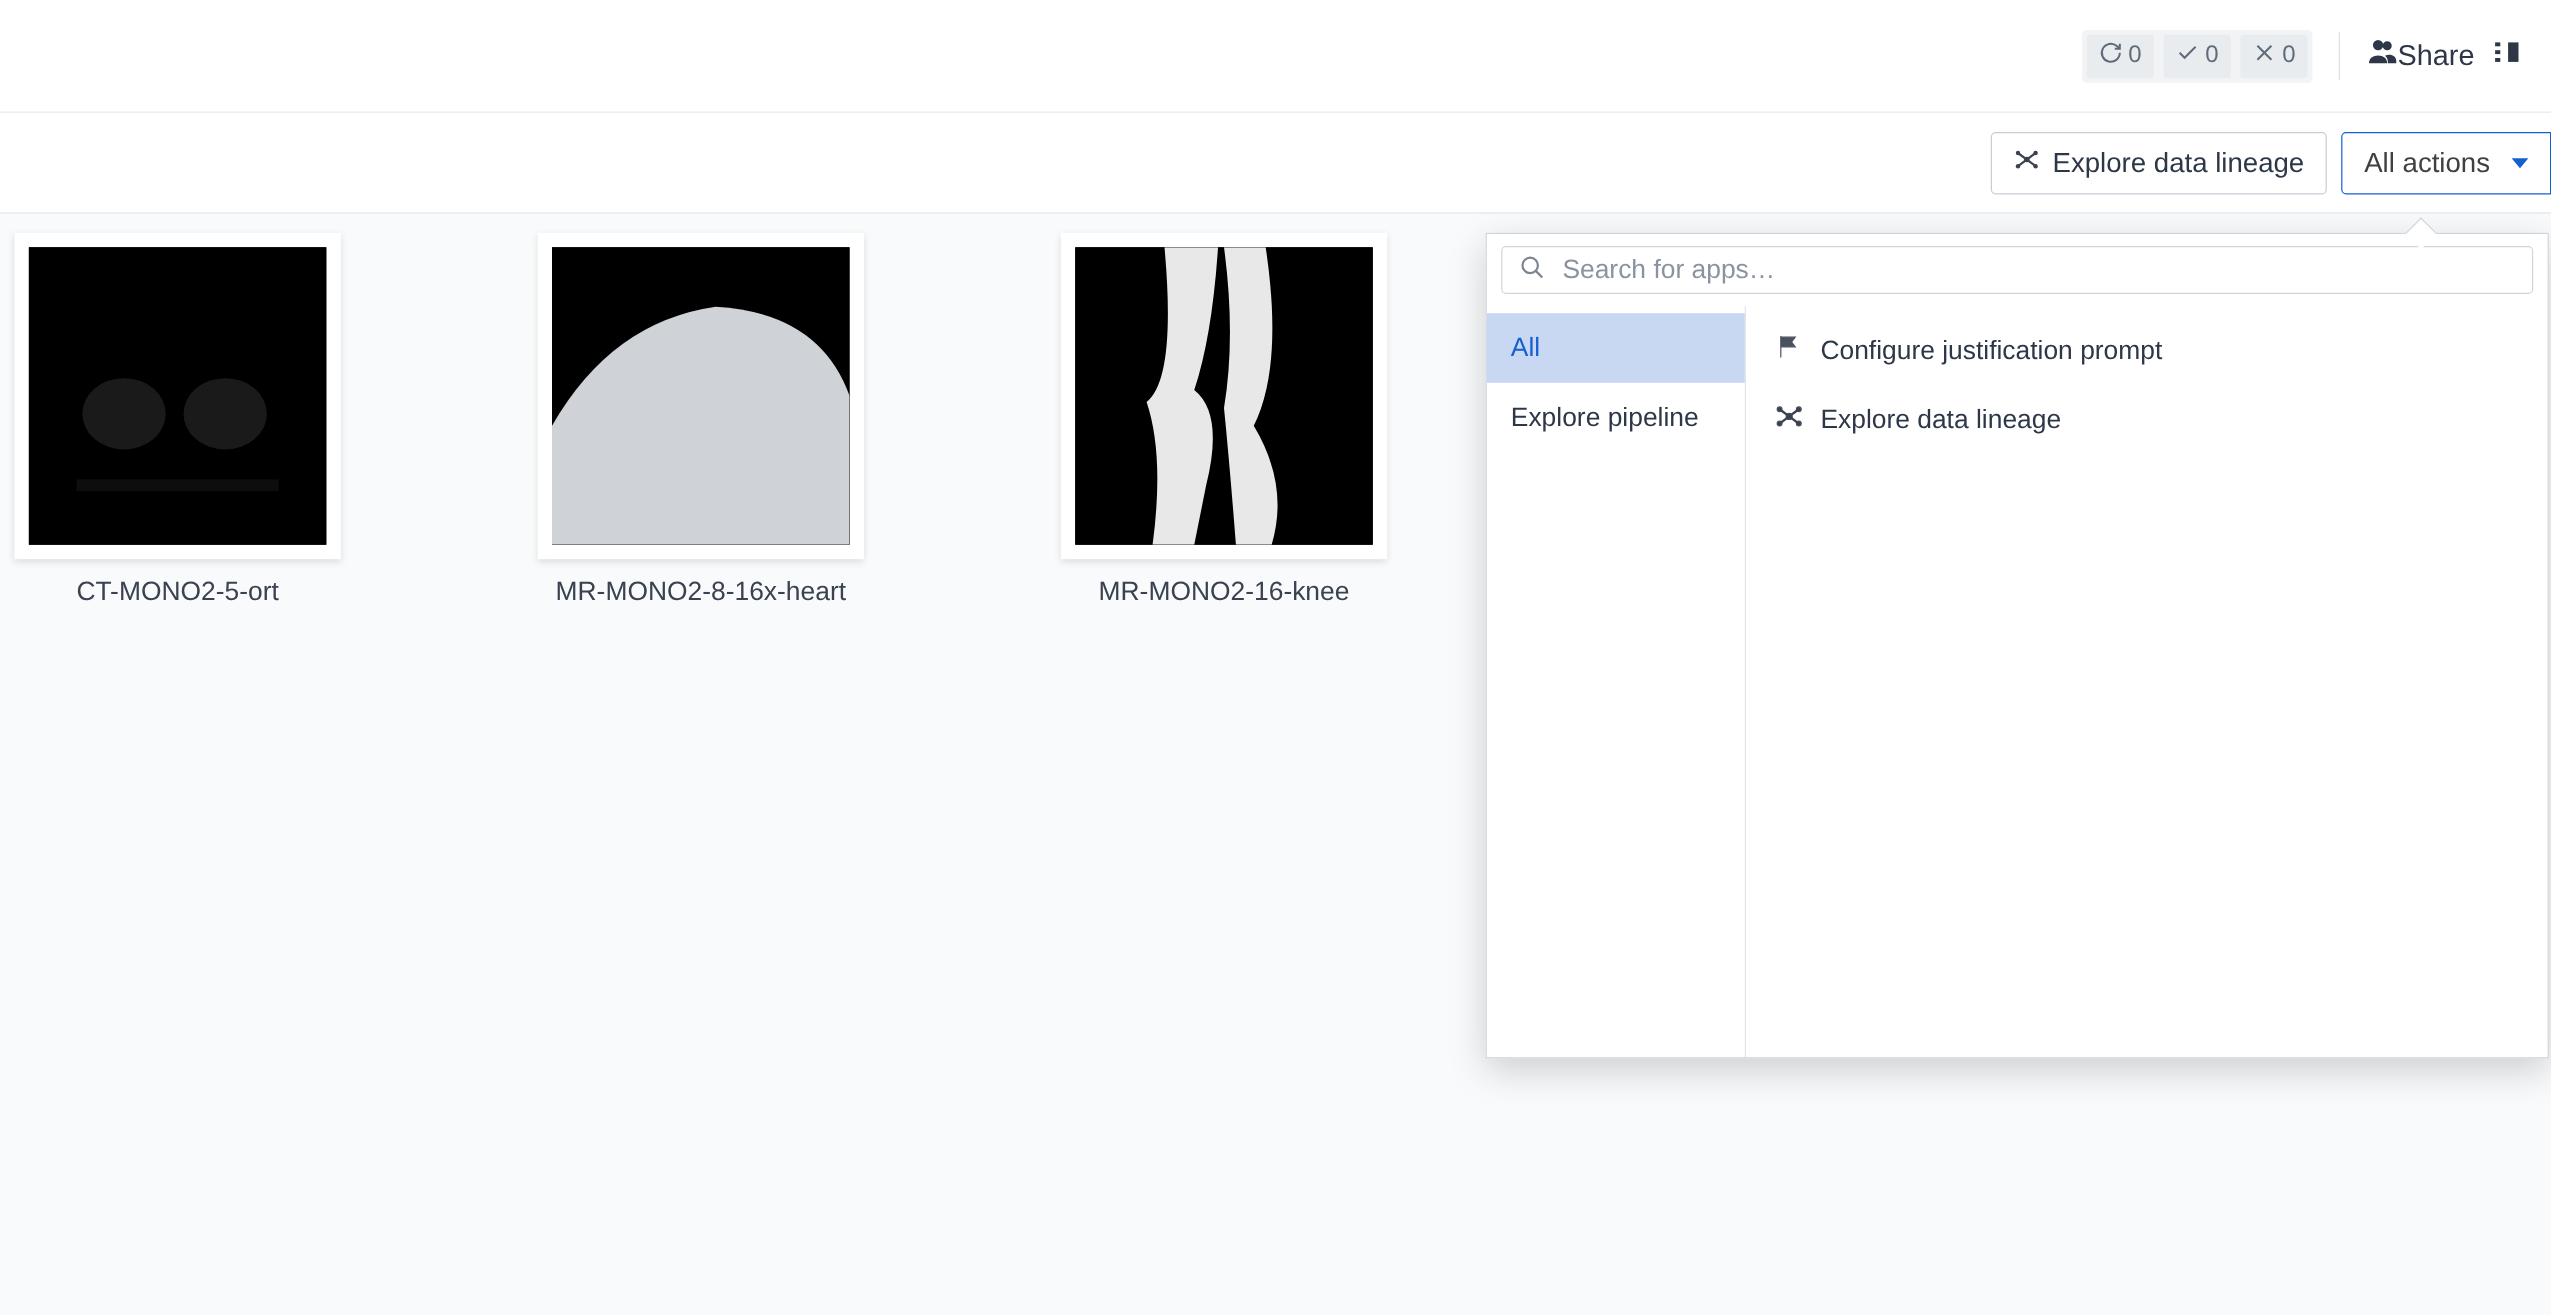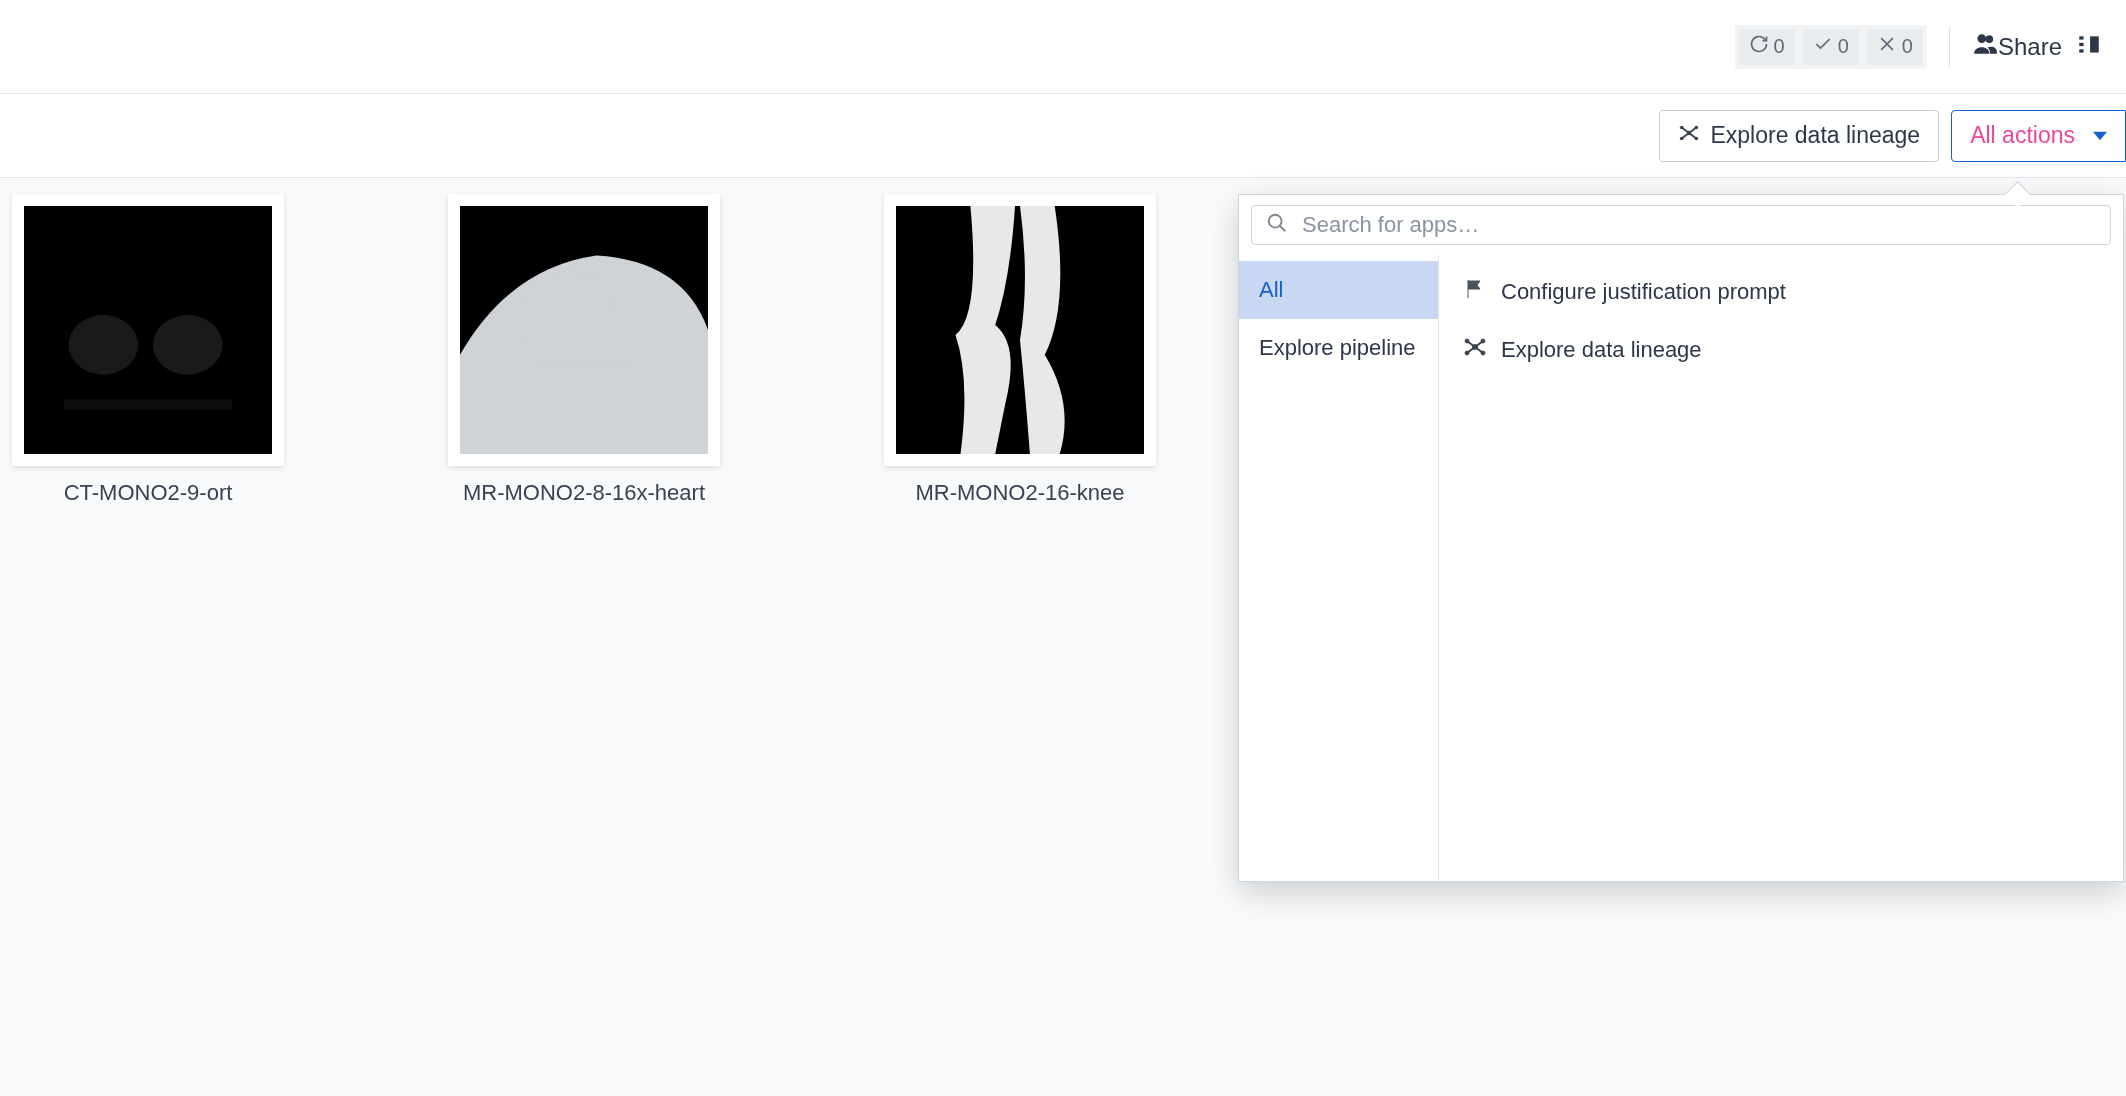--- a/index.html
+++ b/index.html
@@ -10,39 +10,39 @@
   .status-chip { display:flex; align-items:center; justify-content:center; gap:5px; height:36px; padding:0 10px; background:#e9ecef; border-radius:3px; font-size:20px; color:#5f6b7a; }
   .status-chip svg { width:20px; height:20px; fill:none; stroke:#5f6b7a; stroke-width:2; }
   .divider-v { width:1px; height:40px; background:#dcdfe3; margin:0 8px; }
   .share-btn { display:flex; align-items:center; gap:0; font-size:24px; color:#2d3748; cursor:pointer; }
   .share-btn svg, .panel-icon svg { width:26px; height:26px; fill:#2d3748; }
   .panel-icon { display:flex; align-items:center; cursor:pointer; }
 
   .actionbar { height:84px; background:#fff; border-bottom:1px solid #e2e6ea; display:flex; align-items:center; justify-content:flex-end; padding:0 0 0 18px; gap:12px; }
   .btn { display:flex; align-items:center; gap:10px; height:52px; padding:0 18px; border:1px solid #c5cdd6; border-radius:4px; font-size:23px; cursor:pointer; background:#fff; }
   .btn svg { width:22px; height:22px; }
-  .btn-primary { color:#ec4899; border-color:#1460d1; margin-right:0; border-top-right-radius:0; border-bottom-right-radius:0; }
+  .btn-primary { color:#404040; border-color:#1460d1; margin-right:0; border-top-right-radius:0; border-bottom-right-radius:0; }
   .btn-primary svg { width:14px; height:14px; fill:#1460d1; margin-left:8px; }
 
   .gallery { position:relative; padding:16px 8px; display:flex; gap:156px; }
   .card { width:280px; display:flex; flex-direction:column; align-items:center; gap:14px; }
   .thumb { width:272px; height:272px; background:#fff; padding:12px; box-shadow:0 2px 6px rgba(0,0,0,.12); }
   .thumb-inner { width:100%; height:100%; background:#000; display:flex; align-items:center; justify-content:center; }
   .thumb-inner svg { width:100%; height:100%; }
   .caption { font-size:22px; color:#3a4250; text-align:center; }
 
   .popover { position:absolute; top:194px; left:1238px; width:886px; height:688px; background:#fff; border:1px solid #cfd5dc; box-shadow:0 10px 30px rgba(0,0,0,.18); display:flex; flex-direction:column; }
   .popover::before { content:""; position:absolute; top:-10px; right:96px; width:18px; height:18px; background:#fff; border-left:1px solid #cfd5dc; border-top:1px solid #cfd5dc; transform:rotate(45deg); }
   .search-wrap { padding:10px 12px; }
   .search { display:flex; align-items:center; gap:12px; height:40px; padding:0 14px; border:1px solid #cfd5dc; border-radius:4px; }
   .search svg { width:22px; height:22px; stroke:#7b8590; fill:none; stroke-width:2; }
   .search input { flex:1; border:none; outline:none; font-size:22px; color:#2d3748; background:transparent; }
   .search input::placeholder { color:#8a93a0; }
   .pop-body { flex:1; display:flex; }
-  .pop-side { width:200px; border-right:1px solid #e2e6ea; padding-top:6px; }
+  .pop-side { width:216px; border-right:1px solid #e2e6ea; padding-top:6px; }
   .side-item { height:58px; display:flex; align-items:center; padding:0 20px; font-size:22px; cursor:pointer; }
   .side-item.active { background:#c9d8f2; color:#1460d1; }
   .pop-main { flex:1; padding:8px 10px; }
   .action-item { height:58px; display:flex; align-items:center; gap:14px; padding:0 14px; font-size:22px; border-radius:4px; cursor:pointer; }
   .action-item svg { width:24px; height:24px; fill:#4a5260; stroke:#4a5260; }
   .highlight { border:4px solid #ee4c3f; border-radius:4px; }
 
   
   .ct-ort ellipse { fill:#1a1a1a; }
   .heart path { fill:#cfd2d6; }
@@ -141,21 +141,21 @@
     <div class="thumb">
       <div class="thumb-inner ct-ort">
         <svg viewBox="0 0 100 100">
             <rect width="100" height="100" fill="#000"></rect>
             <ellipse cx="32" cy="56" rx="14" ry="12"></ellipse>
             <ellipse cx="66" cy="56" rx="14" ry="12"></ellipse>
             <rect x="16" y="78" width="68" height="4" fill="#0d0d0d"></rect>
           </svg>
       </div>
     </div>
-    <div class="caption">CT-MONO2-9-ort</div>
+    <div class="caption">CT-MONO2-5-ort</div>
   </div>
 
   <div class="card">
     <div class="thumb">
       <div class="thumb-inner heart">
         <svg viewBox="0 0 100 100">
             <rect width="100" height="100" fill="#000"></rect>
             <path fill="#2b2b2b" d="M0 60 Q20 25 55 20 Q90 22 100 50 L100 100 L0 100 Z"></path>
             <path d="M30 34 Q38 22 52 28 Q66 34 62 50 Q70 44 76 56 Q66 70 48 62 Q34 70 26 56 Q22 42 30 34 Z"></path>
           </svg>

